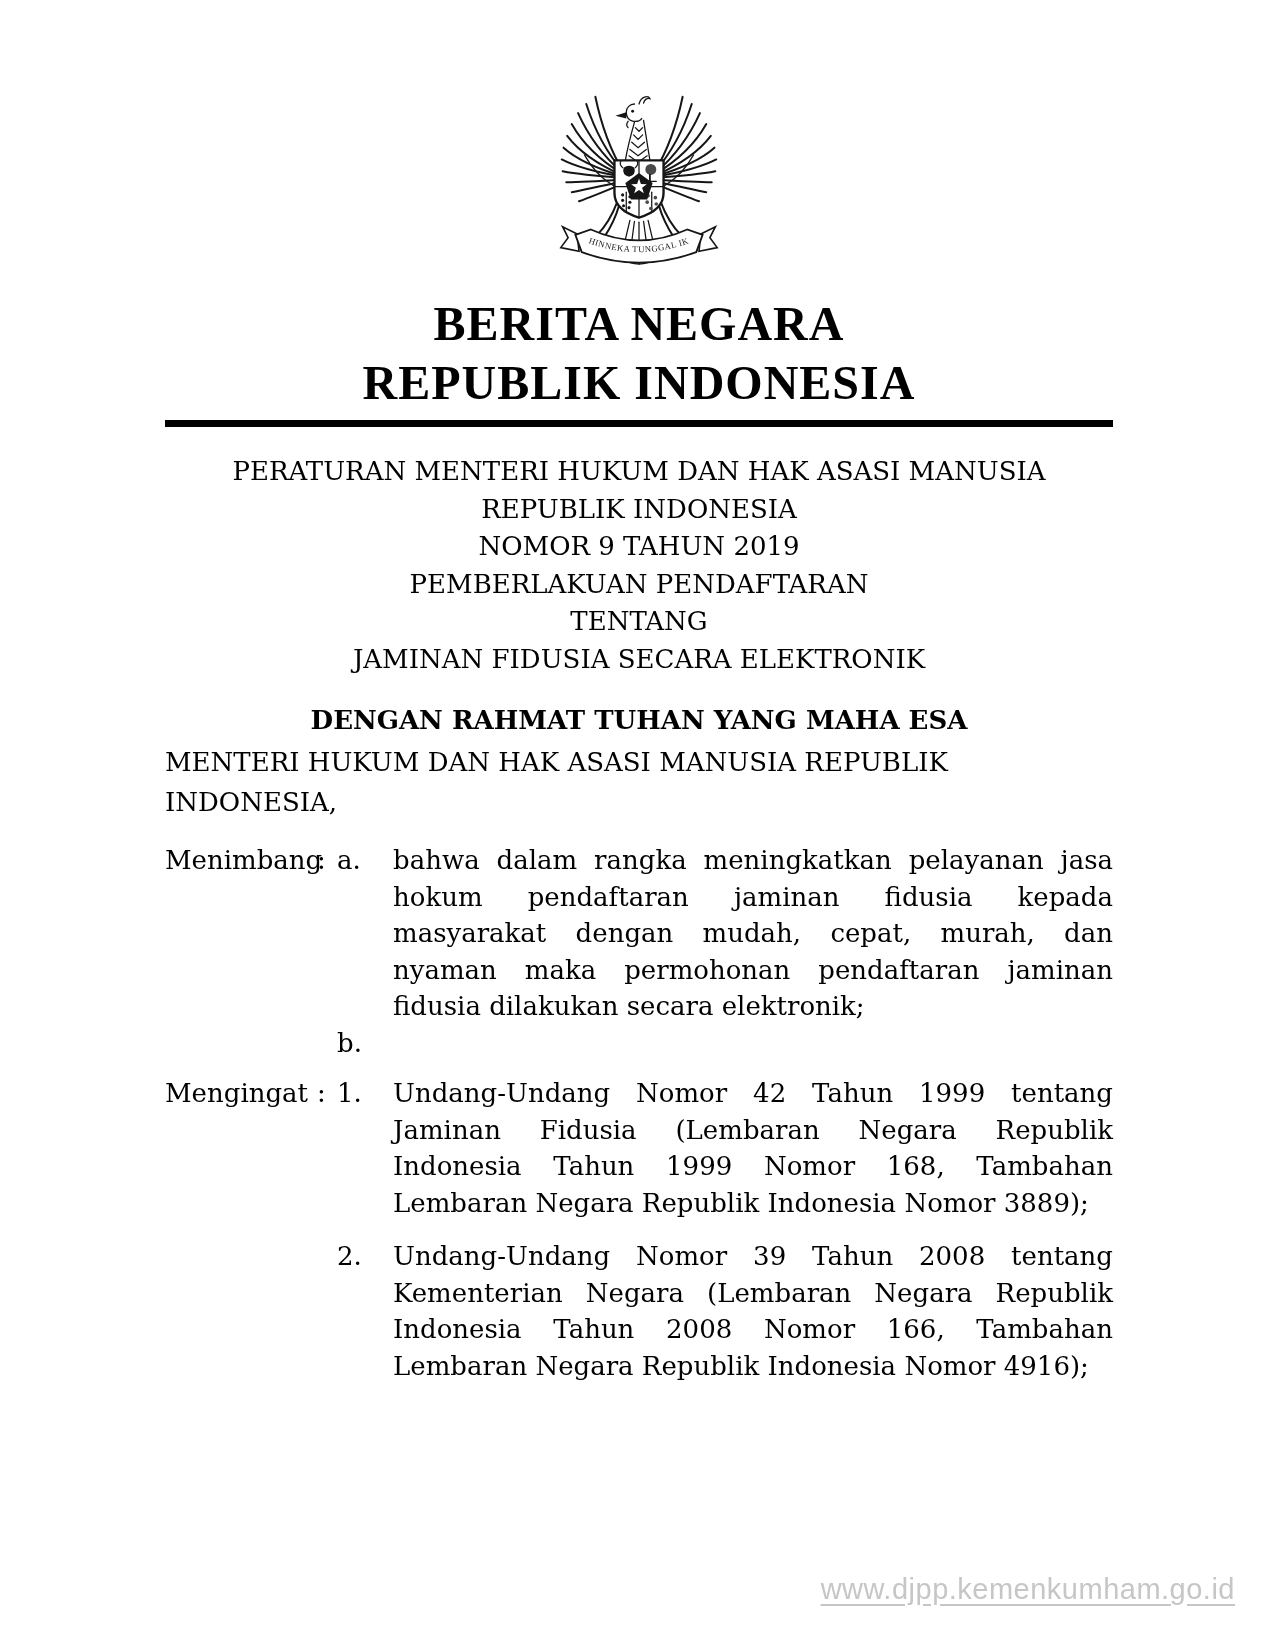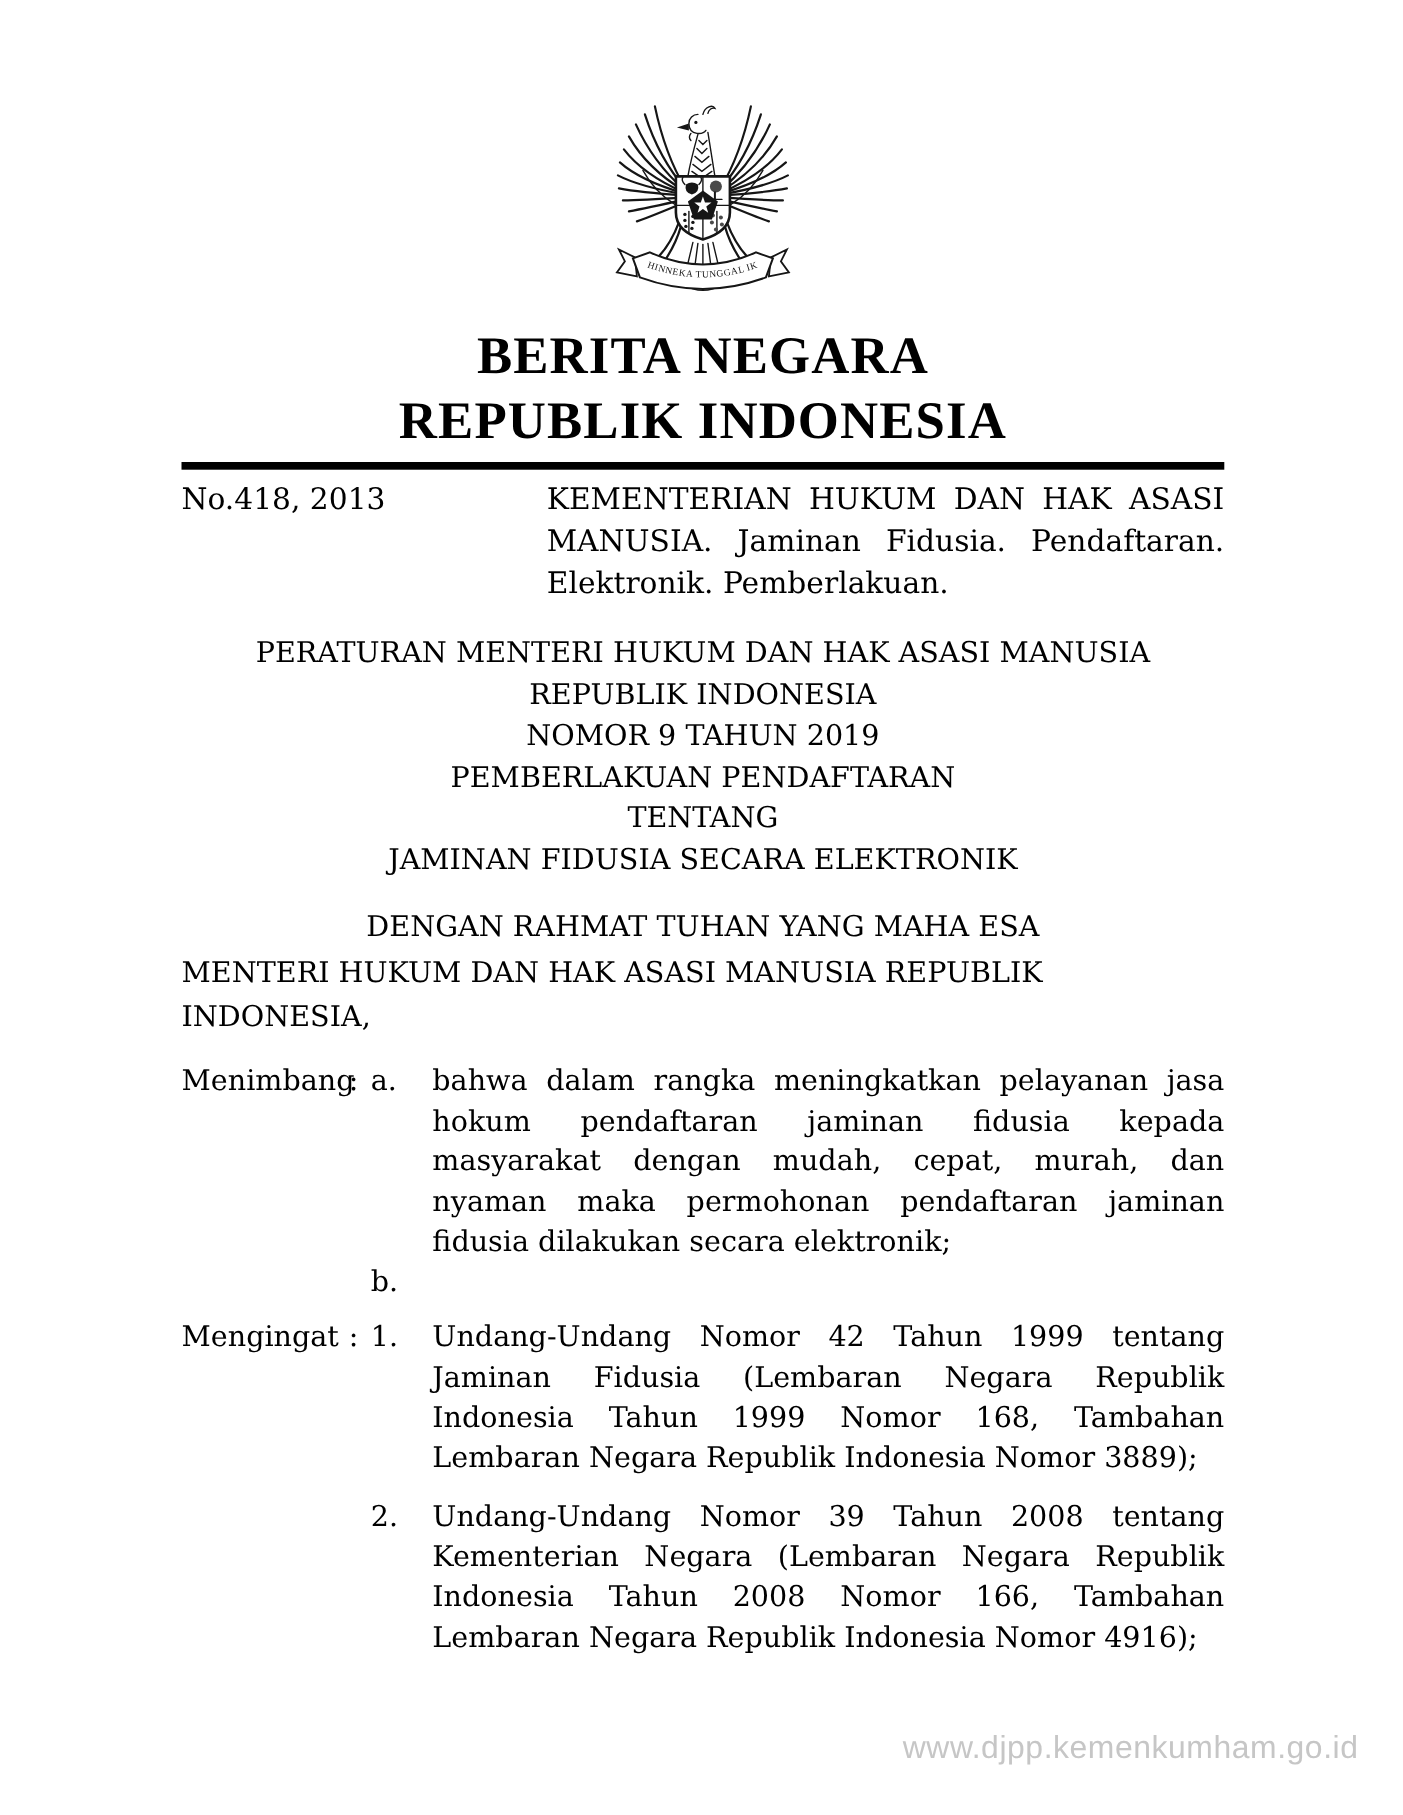--- a/index.html
+++ b/index.html
@@ -15,32 +15,32 @@
             font-size:48px;line-height:59px;letter-spacing:1px;}
   .rule{margin-top:8px;height:7px;background:#000;}
 
   .header-row{margin-top:9px;display:flex;font-size:27px;line-height:38px;}
   .gazette-no{width:332px;flex:0 0 332px;}
   .subject{flex:1;}
   .subject .jline{text-align:justify;text-align-last:justify;}
   .subject .lline{text-align:left;}
 
   .title-block{margin-top:26px;text-align:center;font-size:26px;line-height:37.5px;}
-  .invocation{margin-top:24px;text-align:center;font-size:26px;line-height:37px;}
+  .invocation{margin-top:24px;text-align:center;font-size:26px;line-height:37px;font-weight:bold;}
   .authority{margin-top:3px;text-align:left;font-size:26px;line-height:40px;}
 
   .clauses{margin-top:20px;font-size:26px;line-height:36.5px;}
   .clause-row{display:grid;grid-template-columns:152px 20px 38px 1fr;}
   .clause-text{text-align:justify;margin-left:18px;}
   .mengingat{margin-top:14px;}
   .row-gap{margin-top:17px;}
 
   .footer{position:absolute;right:40px;bottom:44px;
           font-family:"Liberation Sans", sans-serif;font-size:29px;
-          color:#c6c6c6;text-underline-offset:5px;
+          color:#c6c6c6;text-decoration:underline;text-underline-offset:5px;
           letter-spacing:0.5px;}
 
   .emb-stroke{fill:none;stroke:#161616;stroke-width:2.2;stroke-linecap:round;}
   .emb-thin{fill:none;stroke:#161616;stroke-width:1.4;stroke-linecap:round;}
 </style>
 </head>
 <body>
 
 <div class="content">
 
@@ -152,28 +152,20 @@
     </svg>
   </div>
 
   <div class="masthead">
     <div>BERITA NEGARA</div>
     <div>REPUBLIK INDONESIA</div>
   </div>
 
   <div class="rule"></div>
 
-  <div class="header-row">
-    <div class="gazette-no">No.418, 2013</div>
-    <div class="subject">
-      <div class="jline">KEMENTERIAN HUKUM DAN HAK ASASI</div>
-      <div class="jline">MANUSIA. Jaminan Fidusia. Pendaftaran.</div>
-      <div class="lline">Elektronik. Pemberlakuan.</div>
-    </div>
-  </div>
 
   <div class="title-block">
     <div>PERATURAN MENTERI HUKUM DAN HAK ASASI MANUSIA</div>
     <div>REPUBLIK INDONESIA</div>
     <div>NOMOR 9 TAHUN 2019</div>
     <div>PEMBERLAKUAN PENDAFTARAN</div>
     <div>TENTANG</div>
     <div>JAMINAN FIDUSIA SECARA ELEKTRONIK</div>
   </div>
 

